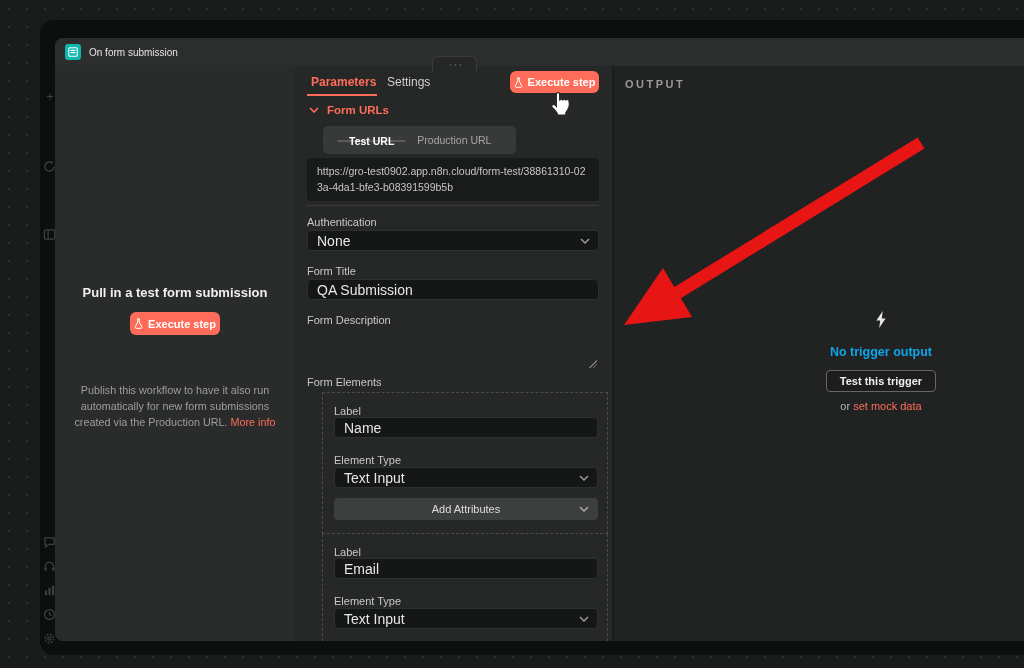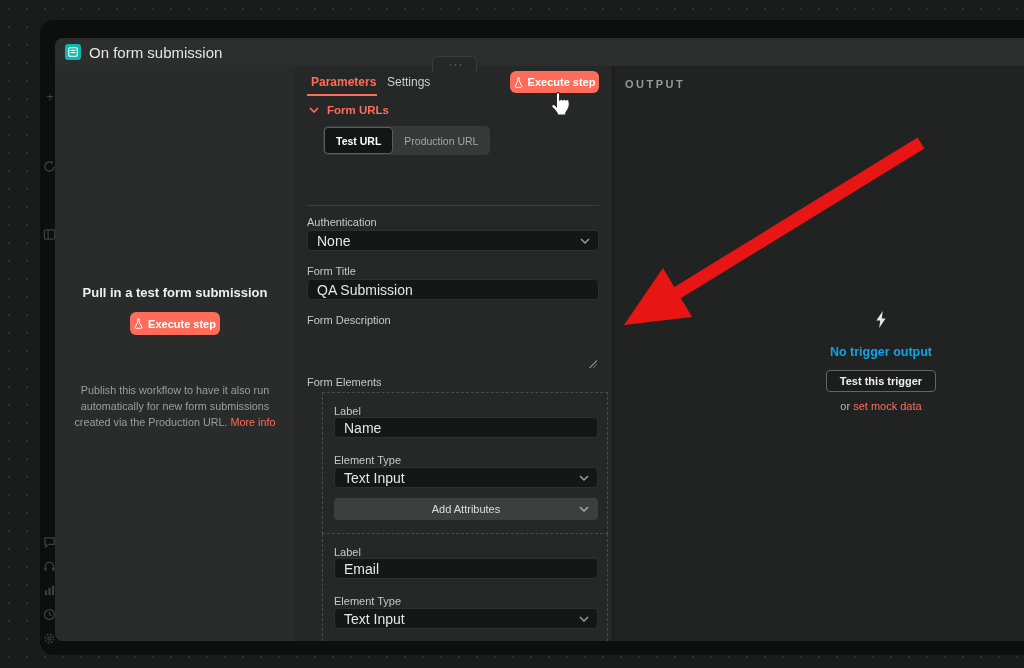--- a/index.html
+++ b/index.html
@@ -25,21 +25,21 @@
   .modal {
     position:absolute; left:55px; top:38px; width:969px; height:603px;
     background:#262727; border-radius:8px 0 0 8px; z-index:3; overflow:hidden;
   }
   .modal-header {
     position:absolute; left:0; top:0; width:100%; height:28px;
     background:#2c2d2d; display:flex; align-items:center; padding-left:10px; gap:8px;
   }
   .node-icon { width:16px; height:16px; border-radius:3px; background:#0fb8ae; display:flex; align-items:center; justify-content:center; }
   .node-icon svg { width:10px; height:10px; }
-  .modal-title { font-size:15px; color:#e6e6e6; }
+  .modal-title { font-size:10px; color:#e6e6e6; }
 
   .notch {
     position:absolute; left:377px; top:18px; width:45px; height:16px;
     background:#262727; border:1px solid #3b3b3c; border-bottom:none;
     border-radius:6px 6px 0 0; z-index:4; display:flex; align-items:center; justify-content:center;
   }
   .notch .grip { width:14px; height:4px; background-image:radial-gradient(#585858 1px, transparent 1.2px); background-size:5px 4px; }
 
   .modal-body { position:absolute; left:0; top:28px; width:100%; height:575px; display:flex; }
   .input-panel { width:240px; background:#2a2b2b; position:relative; flex:none; }
@@ -69,21 +69,21 @@
   
   .tab { position:absolute; top:9px; font-size:12px; cursor:pointer; }
   .tab-parameters { left:16px; color:#ff6d5a; font-weight:bold; }
   .tab-settings { left:92px; color:#cfcfcf; }
   .tab-underline { position:absolute; left:12px; top:28px; width:70px; height:2px; background:#ff6d5a; }
   .header-exec { position:absolute; left:215px; top:5px; width:89px; height:22px; }
 
   .section-head { position:absolute; left:14px; top:38px; display:flex; align-items:center; gap:8px; color:#ff6d5a; cursor:pointer; }
   .section-head .title { font-size:11.5px; font-weight:bold; }
 
-  .url-toggle { position:absolute; left:28px; top:60px; display:inline-flex; background:#383939; border-radius:5px; padding:1px; height:29px; }
+  .url-toggle { position:absolute; left:28px; top:60px; display:inline-flex; background:#383939; border-radius:5px; padding:14px; height:19px; }
   .url-toggle .seg { font-size:10.5px; display:flex; align-items:center; padding:0 11px; color:#a6a6a6; cursor:pointer; white-space:nowrap; }
   .url-toggle .seg.active { background:#141515; color:#fff; font-weight:bold; border-radius:4px; border:1px solid #5c5c5c; }
 
   .url-box {
     position:absolute; left:12px; top:92px; width:292px; min-height:39px;
     background:#191a1a; border-radius:4px; padding:5px 10px;
     font-size:10.5px; line-height:1.55; color:#c6c6c6; word-break:break-all; cursor:text;
   }
   .hr { position:absolute; left:12px; top:139px; width:292px; height:1px; background:#3d3d3d; }
 
@@ -229,20 +229,21 @@
             </svg>
           </span>
         <span class="title">Form URLs</span>
       </div>
 
       <div class="url-toggle">
         <div class="seg active">Test URL</div>
         <div class="seg">Production URL</div>
       </div>
 
+      <div class="url-box">https://gro-test0902.app.n8n.cloud/form-test/38861310-023a-4da1-bfe3-b08391599b5b</div>
       <div class="hr"></div>
 
       <div class="fld-label" style="top:150px">Authentication</div>
       <div class="fld-select" style="top:164px">
         <span>None</span>
         <span class="chev">
             <svg width="10" height="6" viewBox="0 0 10 6">
               <path d="M1 1l4 4 4-4" fill="none" stroke="#9a9a9a" stroke-width="1.5"></path>
             </svg>
           </span>

